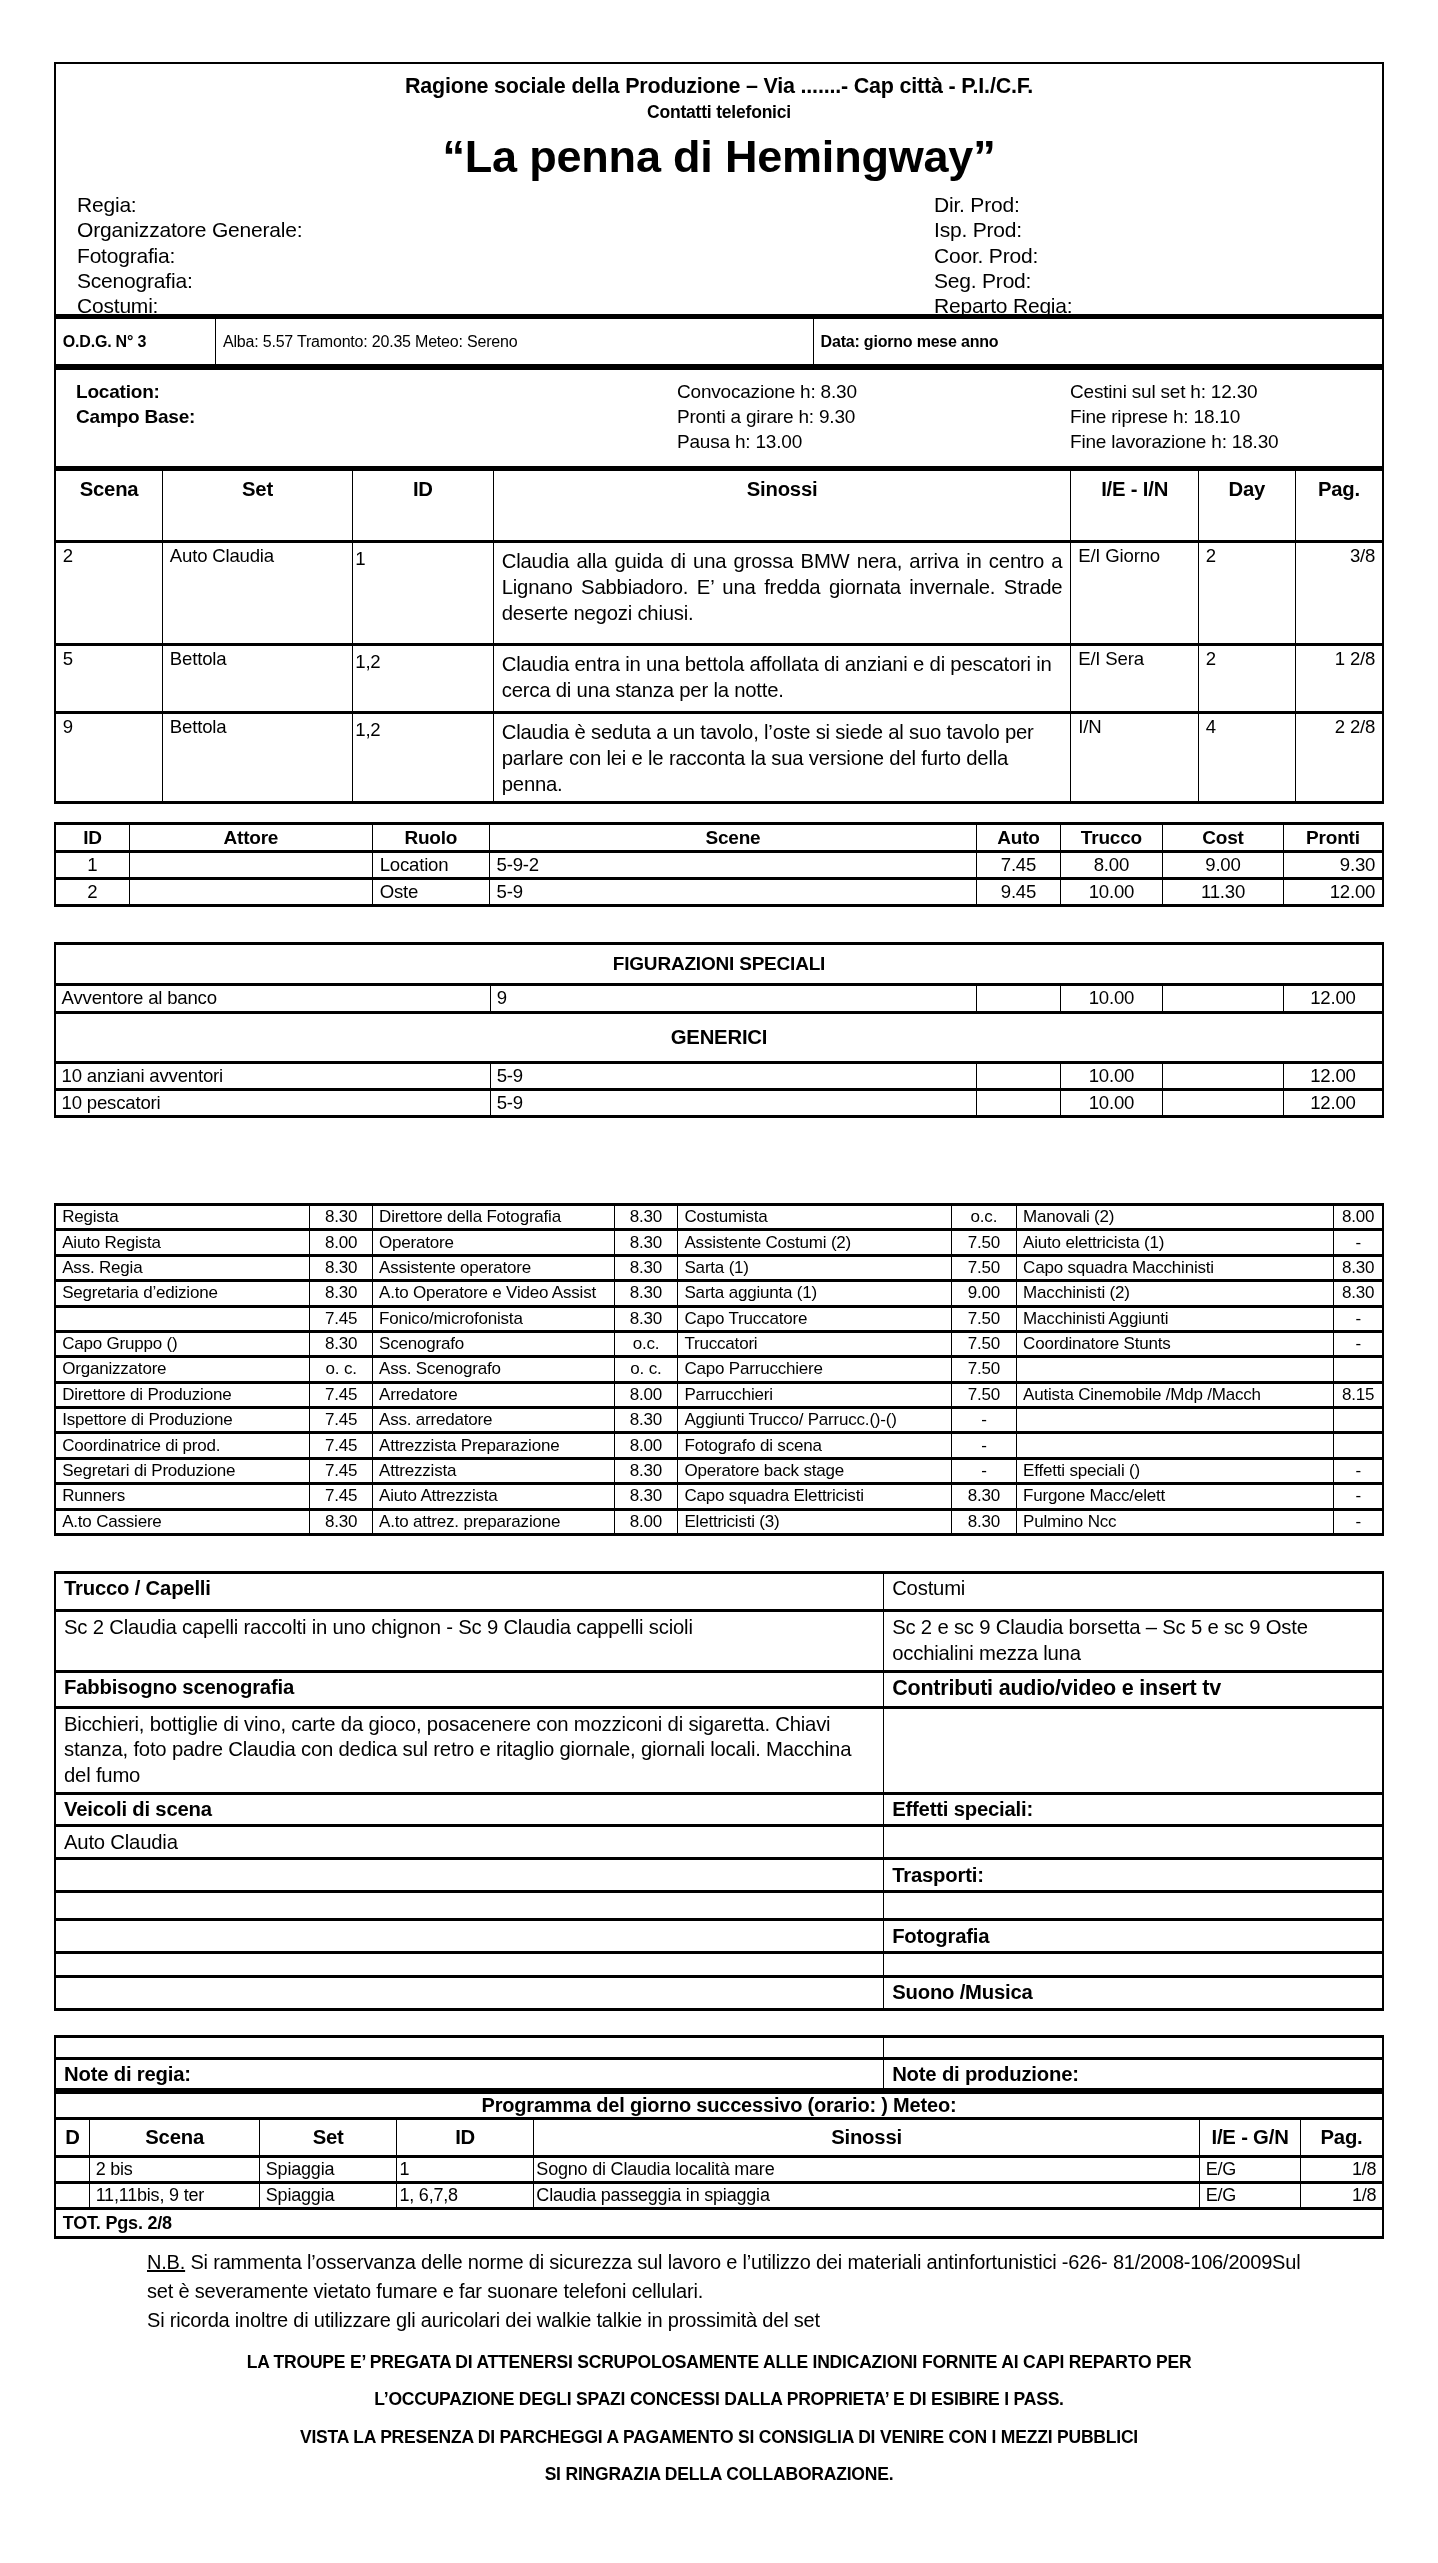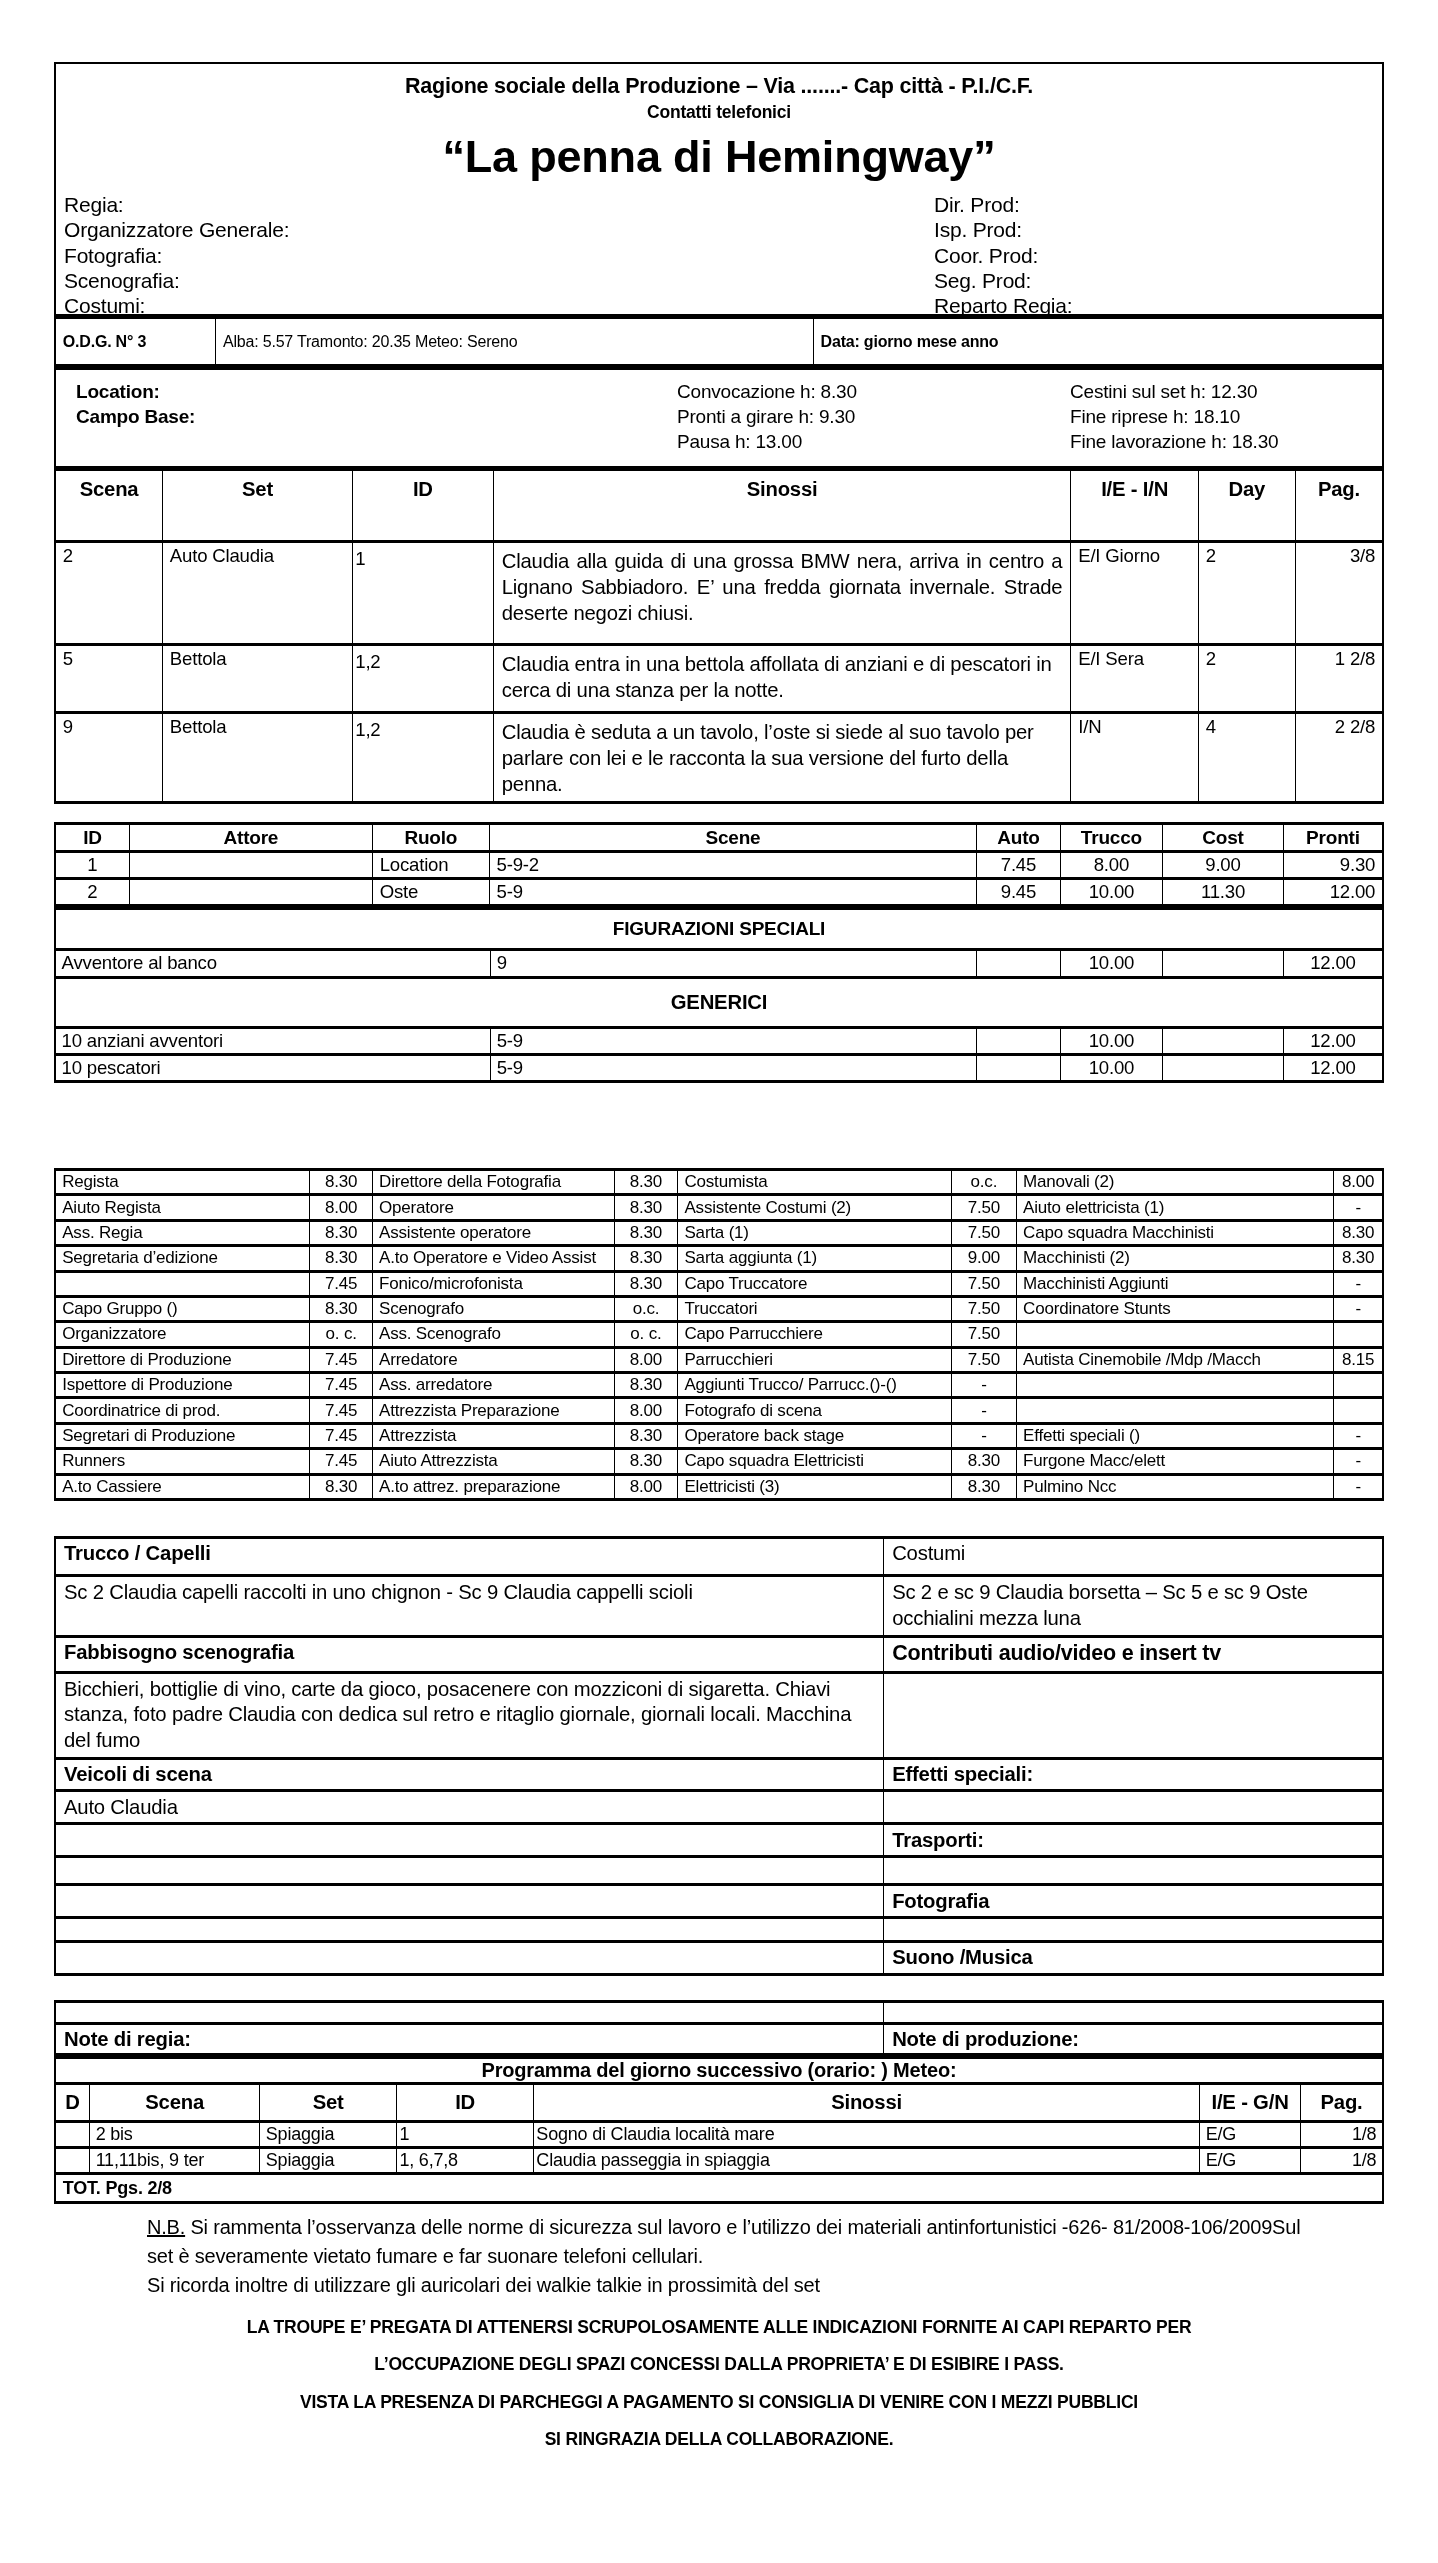--- a/index.html
+++ b/index.html
@@ -11,21 +11,21 @@
   }
   .inner { margin: 0 54px; padding-top: 62px; }
 
   
   .header-box { border: 2.3px solid #000; height: 254px; padding-top: 9px; }
   .h-line1 { text-align: center; font-size: 21.5px; font-weight: bold; line-height: 26px; }
   .h-line2 { text-align: center; font-size: 17.5px; font-weight: bold; line-height: 22.6px; margin-top: 2.3px; }
   .h-title { text-align: center; font-size: 45px; font-weight: bold; line-height: 52px; margin-top: 6.8px; }
   .credits { position: relative; margin-top: 9px; }
   .credits .col { position: absolute; top: 0; }
-  .credits .col.left  { left: 8px; }
+  .credits .col.left  { left: 21px; }
   .credits .col.right { left: 878px; }
   .credit { font-size: 21px; line-height: 25.4px; }
 
   
   table { width: 100%; border-collapse: collapse; table-layout: fixed; border: 2.3px solid #000; }
   td { border: 1.7px solid #000; border-top-width: 3.4px; border-bottom-width: 3.4px;
        font-size: 18.6px; padding: 2.3px 6.8px; vertical-align: middle; overflow: hidden; }
   .b { font-weight: bold; }
   .cen { text-align: center; }
   .rt { text-align: right; }
@@ -231,21 +231,21 @@
         <td>Oste</td>
         <td>5-9</td>
         <td class="cen">9.45</td>
         <td class="cen">10.00</td>
         <td class="cen">11.30</td>
         <td class="rt">12.00</td>
       </tr>
     </tbody>
       </table>
 
-    <table class="fig-table" style="">
+    <table class="fig-table" style="margin-top:35px">
       <colgroup>
           <col style="width:32.8%">
           <col style="width:36.6%">
           <col style="width:6.3%">
           <col style="width:7.7%">
           <col style="width:9.1%">
           <col style="width:7.5%">
         </colgroup>
       <tbody>
           <tr class="t1">

